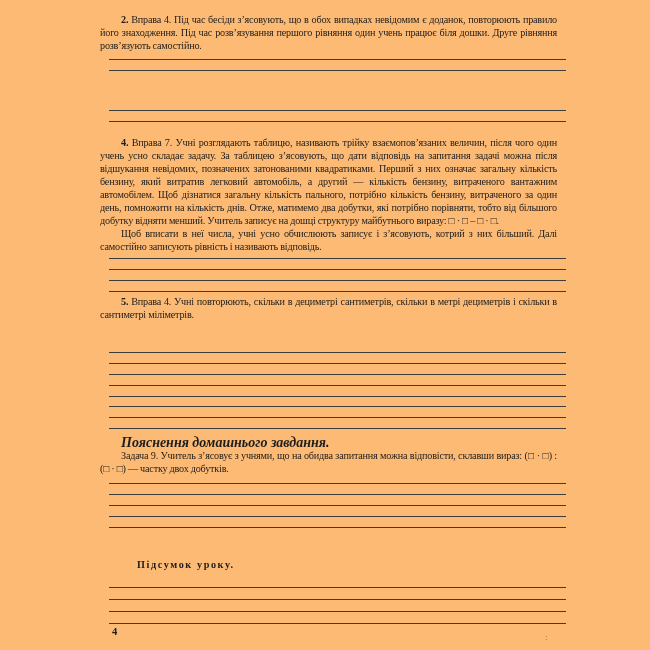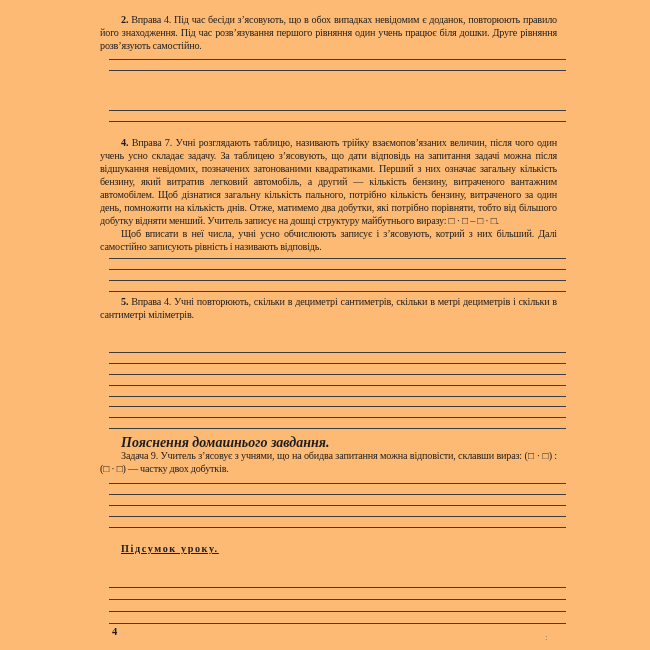--- a/index.html
+++ b/index.html
@@ -19,21 +19,21 @@
   .rules { margin-left:9px; margin-right:7px; }
   .rule { height:10.1px; border-top:1.4px solid #3c3c3c; }
   .rules-wide .rule { height:10.9px; }
   .rules-tight .rule { height:9.9px; }
   .heading-italic {
     font-size:14px; line-height:13px; font-weight:bold; font-style:italic;
     padding-left:21px; margin:0;
   }
   .heading-spaced {
     font-size:10.2px; line-height:13px; font-weight:bold; letter-spacing:1.6px;
-    padding-left:21px; margin:0;text-decoration:underline;
+    padding-left:21px; margin:16px;
   }
   .pagenum {
     position:absolute; left:112px; top:626px;
     font-size:10.5px; font-weight:bold;
   }
   .artifact {
     position:absolute; left:545px; top:633px;
     font-size:9px; color:#6a6a6a; line-height:9px;
   }
 </style>

